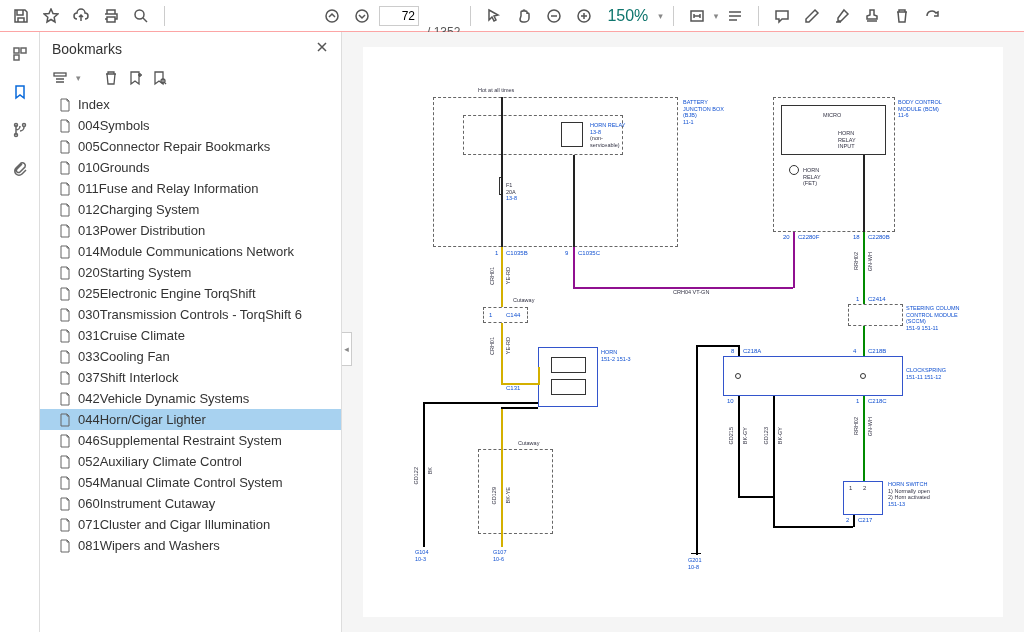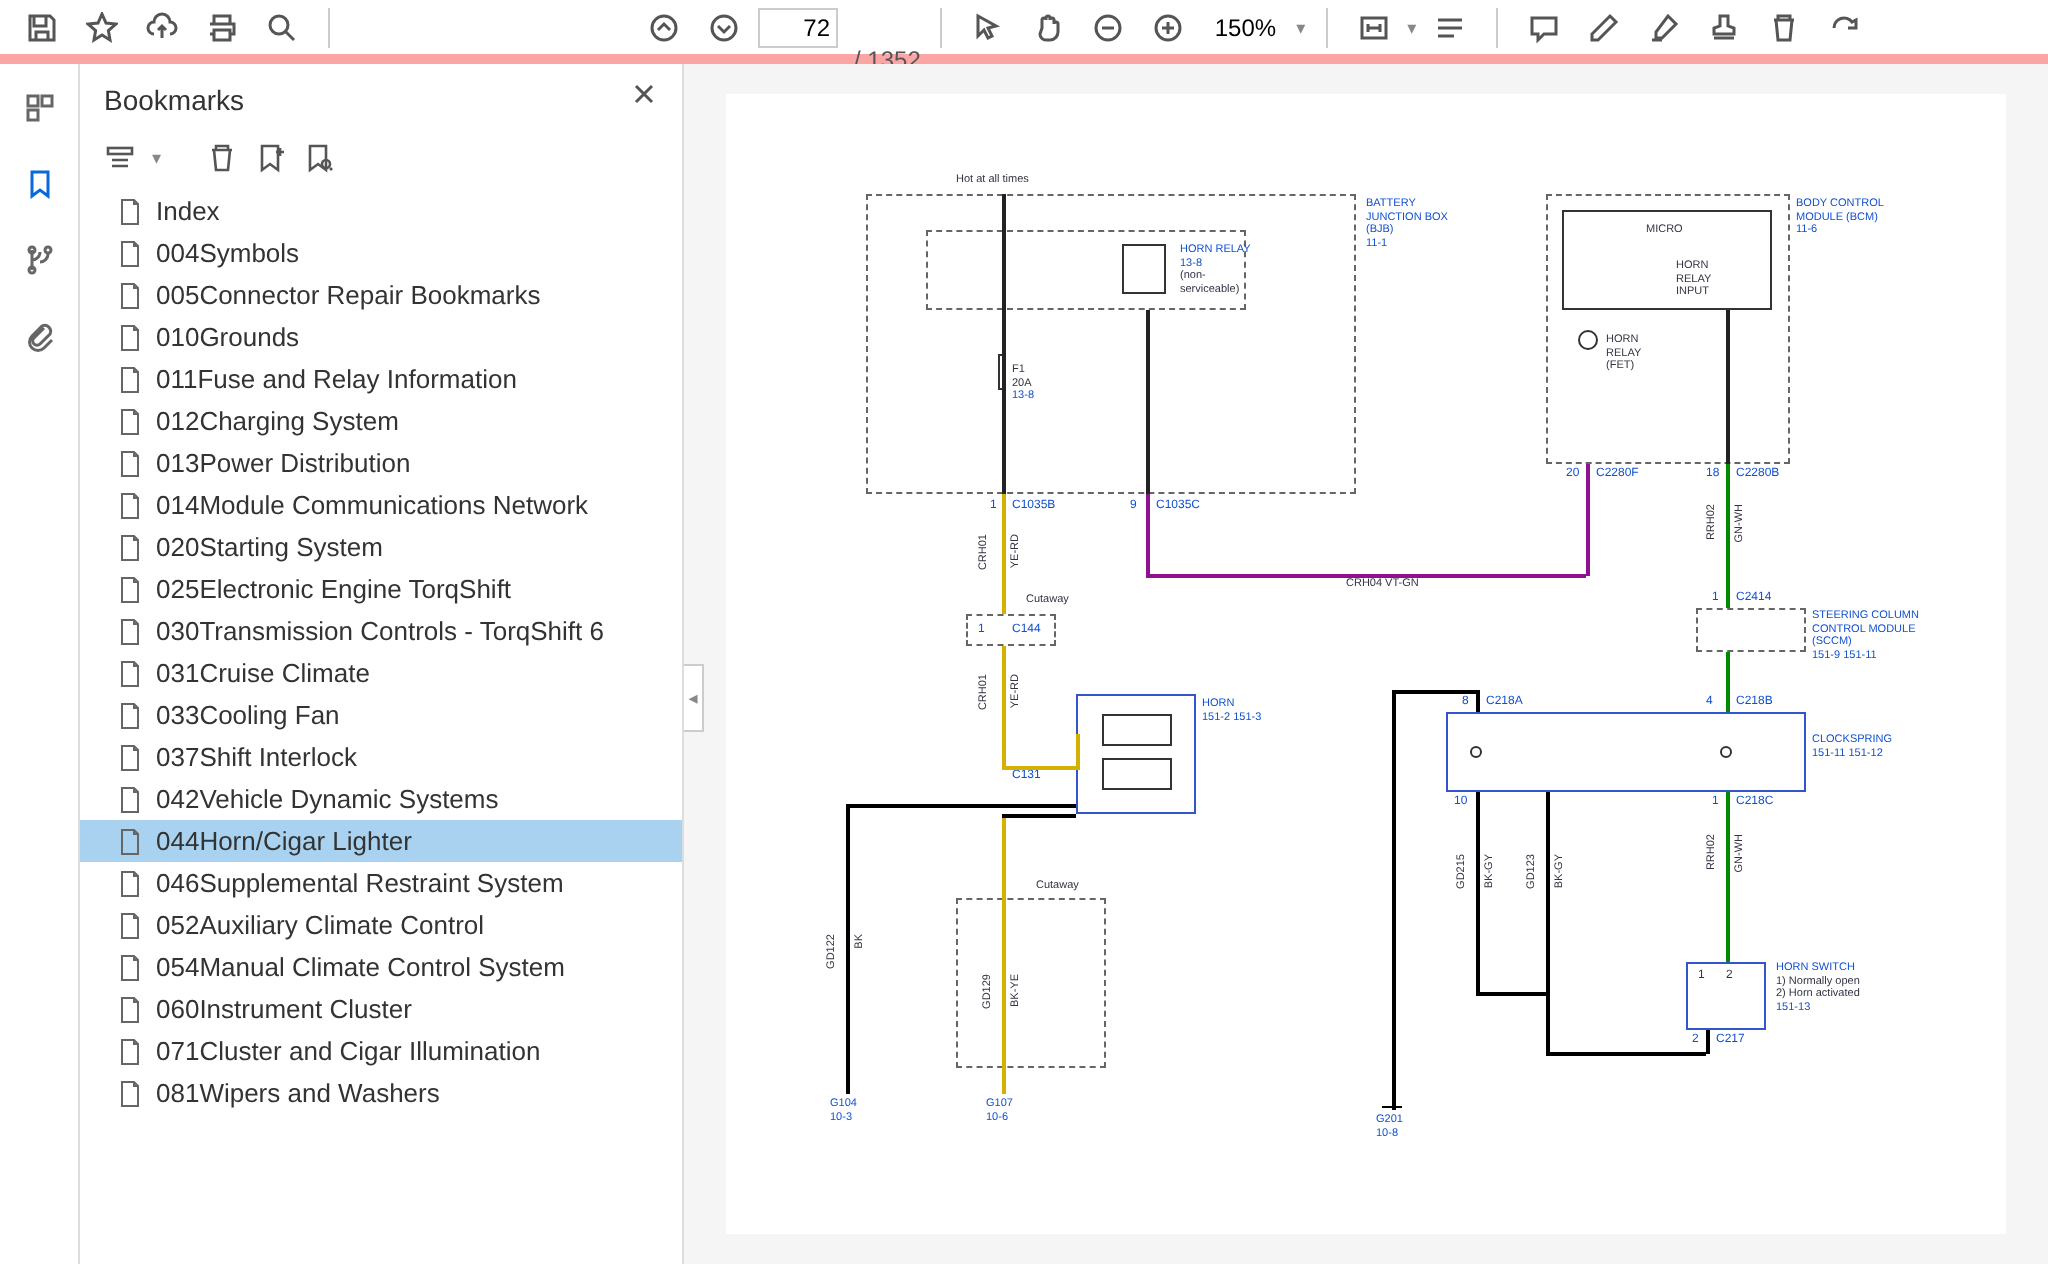--- a/index.html
+++ b/index.html
@@ -1,25 +1,25 @@
 <!DOCTYPE html>
 <html><head>
 <meta charset="utf-8">
 <style>
 * { margin: 0; padding: 0; box-sizing: border-box; font-family: "Segoe UI", sans-serif; }
 body { width: 1024px; height: 632px; background: #fff; overflow: hidden; position: relative; }
 
 
-.top-toolbar { height: 32px; display: flex; align-items: center; padding: 0 8px; gap: 4px; border-bottom: 5px solid #fca5a5; }
+.top-toolbar { height: 32px; display: flex; align-items: center; padding: 0 8px; gap: 4px; border-bottom: 1px solid #fca5a5; }
 .tb-btn { width: 26px; height: 26px; display: flex; align-items: center; justify-content: center; cursor: pointer; color: #555; }
 .tb-btn svg { width: 16px; height: 16px; stroke: #555; fill: none; stroke-width: 1.5; }
 .tb-sep { width: 1px; height: 20px; background: #ccc; margin: 0 6px; }
 .page-input { width: 40px; height: 20px; font-size: 12px; text-align: right; border: 1px solid #ccc; padding: 0 3px; }
 .page-total { font-size: 12px; color: #555; margin-left: 4px; margin-top: 32px; }
-.zoom-select { font-size: 12px; color: #000000; margin: 0 6px; border: none; }
+.zoom-select { font-size: 16px; color: #0f766e; margin: 0 6px; border: none; }
 
 
 .left-rail { position: absolute; left: 0; top: 32px; width: 40px; height: 600px; border-right: 1px solid #ddd; display: flex; flex-direction: column; align-items: center; padding-top: 8px; gap: 10px; }
 .rail-btn { width: 28px; height: 28px; display: flex; align-items: center; justify-content: center; cursor: pointer; color: #666; }
 .rail-btn.active { color: #0969da; }
 .rail-btn svg { width: 16px; height: 16px; stroke: currentColor; fill: none; stroke-width: 1.5; }
 
 
 .bookmarks-panel { position: absolute; left: 40px; top: 32px; width: 302px; height: 600px; border-right: 1px solid #ddd; display: flex; flex-direction: column; }
 .bk-header { display: flex; align-items: center; justify-content: space-between; padding: 8px 12px; }
@@ -336,21 +336,21 @@
       <div class="bk-item">
         <svg viewBox="0 0 14 14">
           <path d="M3 1h6l2 2v10H3z M9 1v2h2"></path>
         </svg>
         <span>054Manual Climate Control System</span>
       </div>
       <div class="bk-item">
         <svg viewBox="0 0 14 14">
           <path d="M3 1h6l2 2v10H3z M9 1v2h2"></path>
         </svg>
-        <span>060Instrument Cluster</span>
+        <span>060Instrument Cutaway</span>
       </div>
       <div class="bk-item">
         <svg viewBox="0 0 14 14">
           <path d="M3 1h6l2 2v10H3z M9 1v2h2"></path>
         </svg>
         <span>071Cluster and Cigar Illumination</span>
       </div>
       <div class="bk-item">
         <svg viewBox="0 0 14 14">
           <path d="M3 1h6l2 2v10H3z M9 1v2h2"></path>

